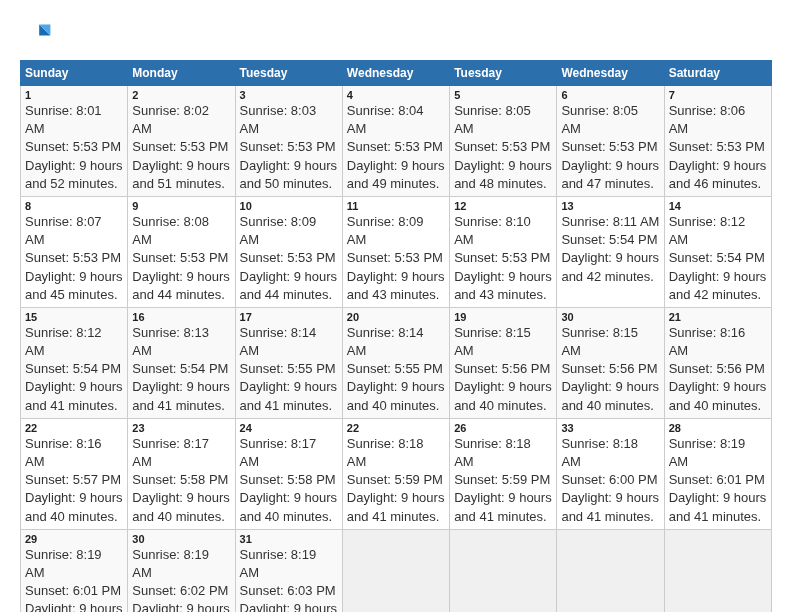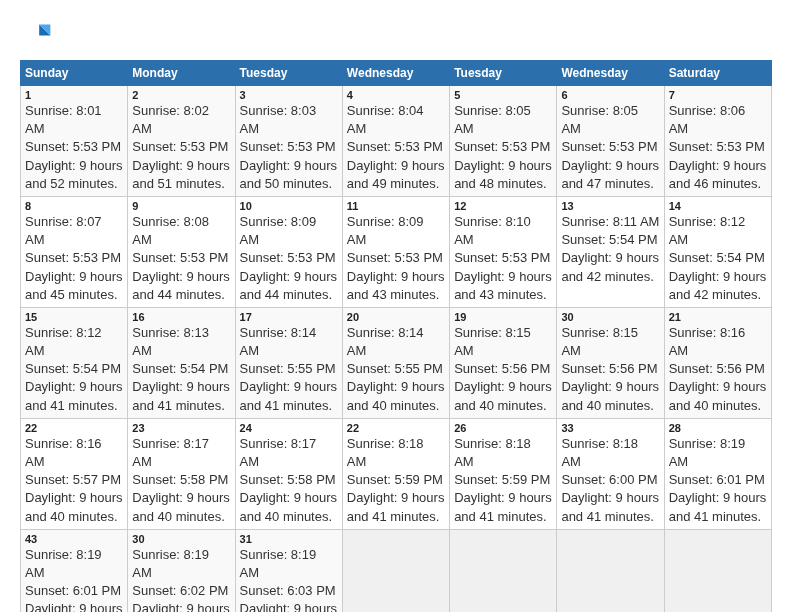--- a/index.html
+++ b/index.html
@@ -248,21 +248,21 @@
             <span class="day-num">33</span>
 <div class="day-info">Sunrise: 8:18 AM<br>Sunset: 6:00 PM<br>Daylight: 9 hours<br>and 41 minutes.</div>
           </td>
           <td>
             <span class="day-num">28</span>
 <div class="day-info">Sunrise: 8:19 AM<br>Sunset: 6:01 PM<br>Daylight: 9 hours<br>and 41 minutes.</div>
           </td>
         </tr>
         <tr>
           <td>
-            <span class="day-num">43</span>
+            <span class="day-num">29</span>
 <div class="day-info">Sunrise: 8:19 AM<br>Sunset: 6:01 PM<br>Daylight: 9 hours<br>and 42 minutes.</div>
           </td>
           <td>
             <span class="day-num">30</span>
 <div class="day-info">Sunrise: 8:19 AM<br>Sunset: 6:02 PM<br>Daylight: 9 hours<br>and 42 minutes.</div>
           </td>
           <td>
             <span class="day-num">31</span>
 <div class="day-info">Sunrise: 8:19 AM<br>Sunset: 6:03 PM<br>Daylight: 9 hours<br>and 43 minutes.</div>
           </td>

